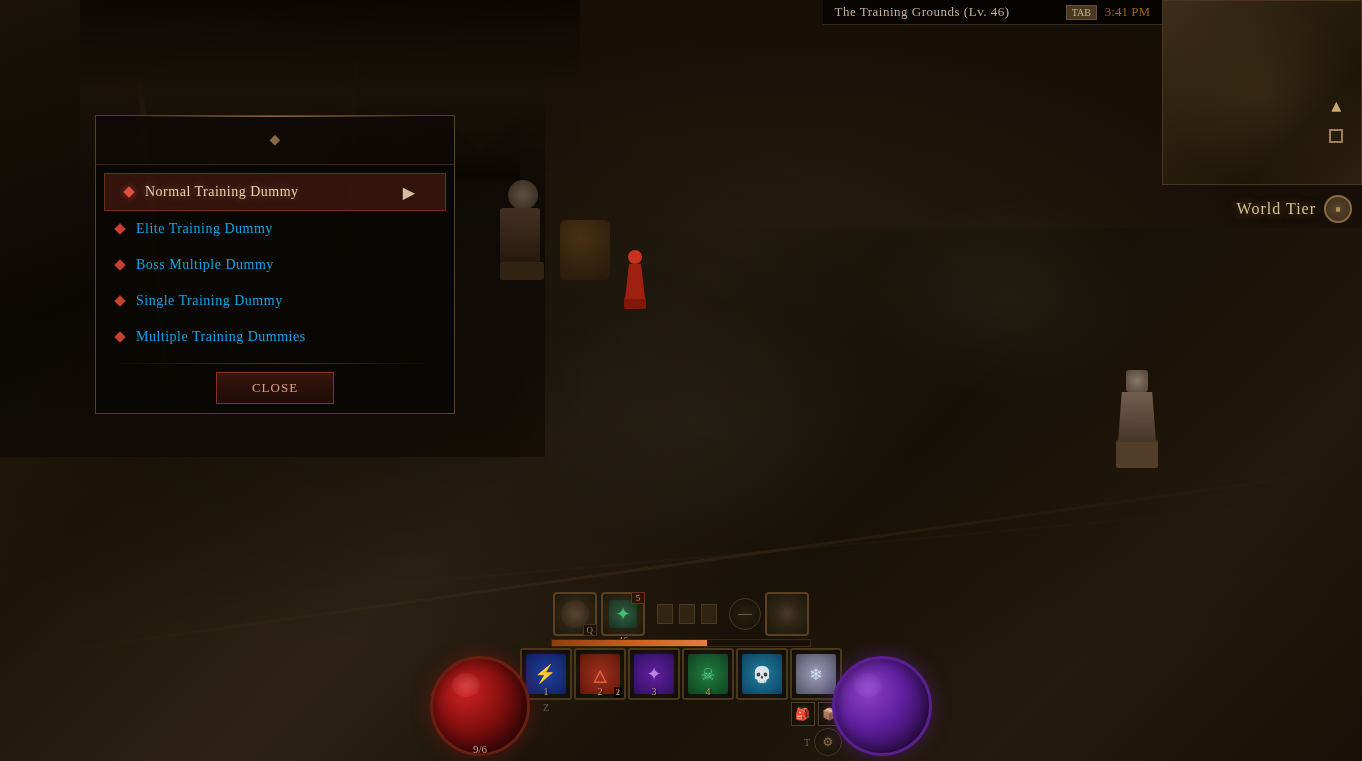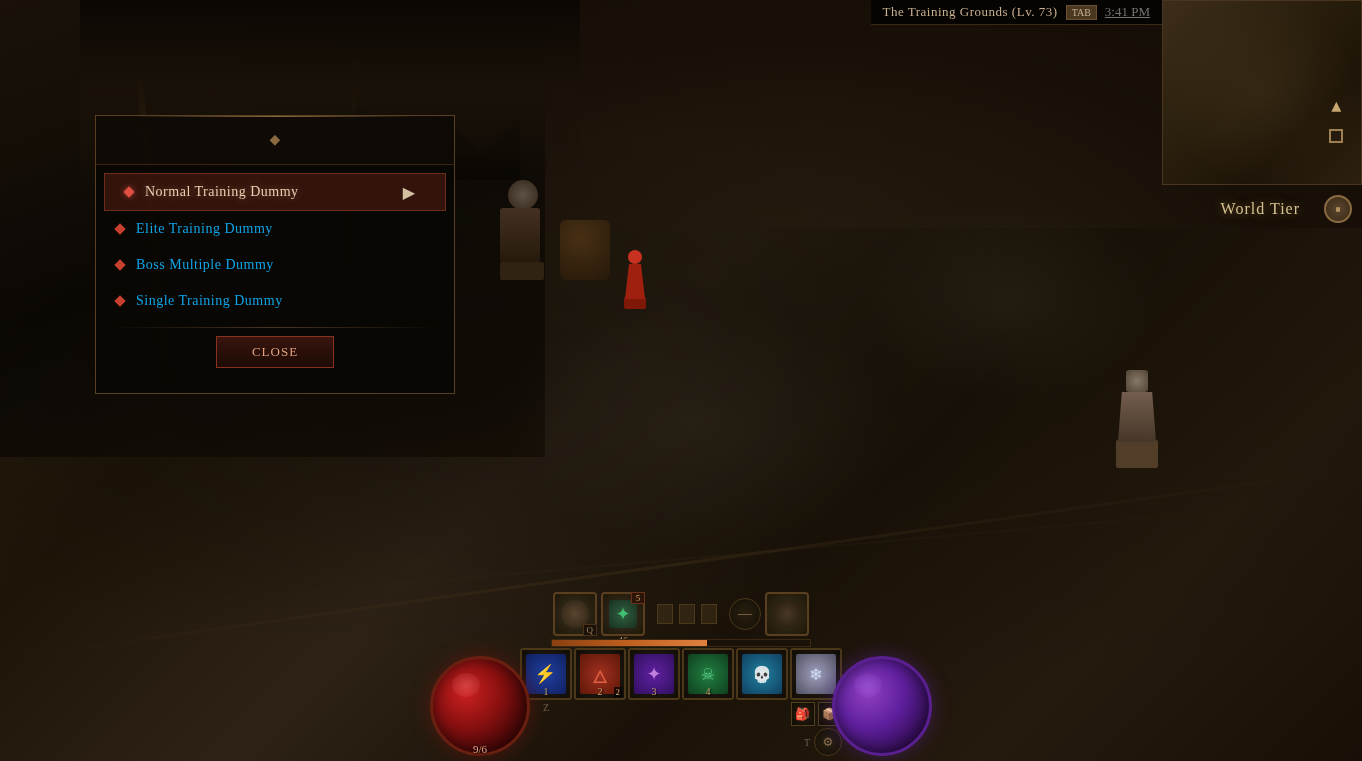--- a/index.html
+++ b/index.html
@@ -102,36 +102,36 @@
       font-size: 13px;
       letter-spacing: 0.5px;
     }
 
     #tab-badge {
       background: #4a3820;
       color: #c8b090;
       font-size: 10px;
       padding: 1px 5px;
       border: 1px solid #6a5030;
+      margin-left: 48px;
     }
 
     #time-text {
-      color: #737373;
+      color: #a16207;
       font-size: 13px;
-      text-decoration: underline;
     }
 
     
     #world-tier {
       position: absolute;
       top: 195px;
       right: 10px;
       display: flex;
       align-items: center;
-      gap: 24px;
+      gap: 8px;
     }
 
     #world-tier-label {
       color: #d4c090;
       font-size: 16px;
       letter-spacing: 1px;
       text-shadow: 0 0 10px rgba(200,160,80,0.5);
     }
 
     #world-tier-btn {
@@ -196,21 +196,21 @@
       text-align: center;
       color: #8a6a40;
       font-size: 14px;
       margin-bottom: 4px;
     }
 
     #modal-body {
       background: rgba(10, 7, 3, 0.95);
       border: 1px solid #5a4020;
       border-top: 1px solid #3a2510;
-      padding: 8px 0 25px;
+      padding: 8px 0 9px;
     }
 
     .menu-item {
       display: flex;
       align-items: center;
       padding: 10px 20px;
       cursor: pointer;
       position: relative;
       transition: background 0.15s;
     }
@@ -555,21 +555,21 @@
     <div style="width:30px;height:30px;background:radial-gradient(circle,#807060,#403020);border-radius:50%;margin:0 auto;"></div>
     <div style="width:40px;height:55px;background:linear-gradient(180deg,#5a4030,#302010);margin-top:-2px;border-radius:3px;"></div>
     <div style="width:44px;height:18px;background:#402e18;border-radius:2px;margin-top:-1px;"></div>
   </div>
 
   <div style="position:absolute;bottom:100px;left:0;right:0;height:3px;background:linear-gradient(90deg,transparent,rgba(80,60,30,0.3),transparent);transform:rotate(-8deg);transform-origin:left center;"></div>
   <div style="position:absolute;bottom:150px;left:100px;right:0;height:2px;background:linear-gradient(90deg,transparent,rgba(60,45,20,0.2),transparent);transform:rotate(-5deg);transform-origin:left center;"></div>
 </div>
 
 <div id="hud-top">
-  <span id="location-text">The Training Grounds (Lv. 73)</span>
+  <span id="location-text">The Training Grounds (Lv. 46)</span>
   <span id="tab-badge">TAB</span>
   <span id="time-text">3:41 PM</span>
 </div>
 
 <div id="minimap">
   <div class="minimap-icon" style="top:55%;left:85%;width:10px;height:10px;background:#c8a870;clip-path:polygon(50% 0%,0% 100%,100% 100%);"></div>
   <div style="position:absolute;top:70%;left:84%;width:14px;height:14px;background:none;border:2px solid #a08050;"></div>
 </div>
 
 <div id="world-tier">
@@ -597,20 +597,24 @@
     <div class="menu-item">
       <div class="menu-diamond"></div>
       <span class="menu-item-label">Boss Multiple Dummy</span>
     </div>
 
     <div class="menu-item">
       <div class="menu-diamond"></div>
       <span class="menu-item-label">Single Training Dummy</span>
     </div>
 
+    <div class="menu-item">
+      <div class="menu-diamond"></div>
+      <span class="menu-item-label">Multiple Training Dummies</span>
+    </div>
 
     <div class="modal-divider"></div>
 
     <div id="close-btn-area">
       <button id="close-btn">Close</button>
     </div>
   </div>
 </div>
 
 <div id="bottom-hud">

